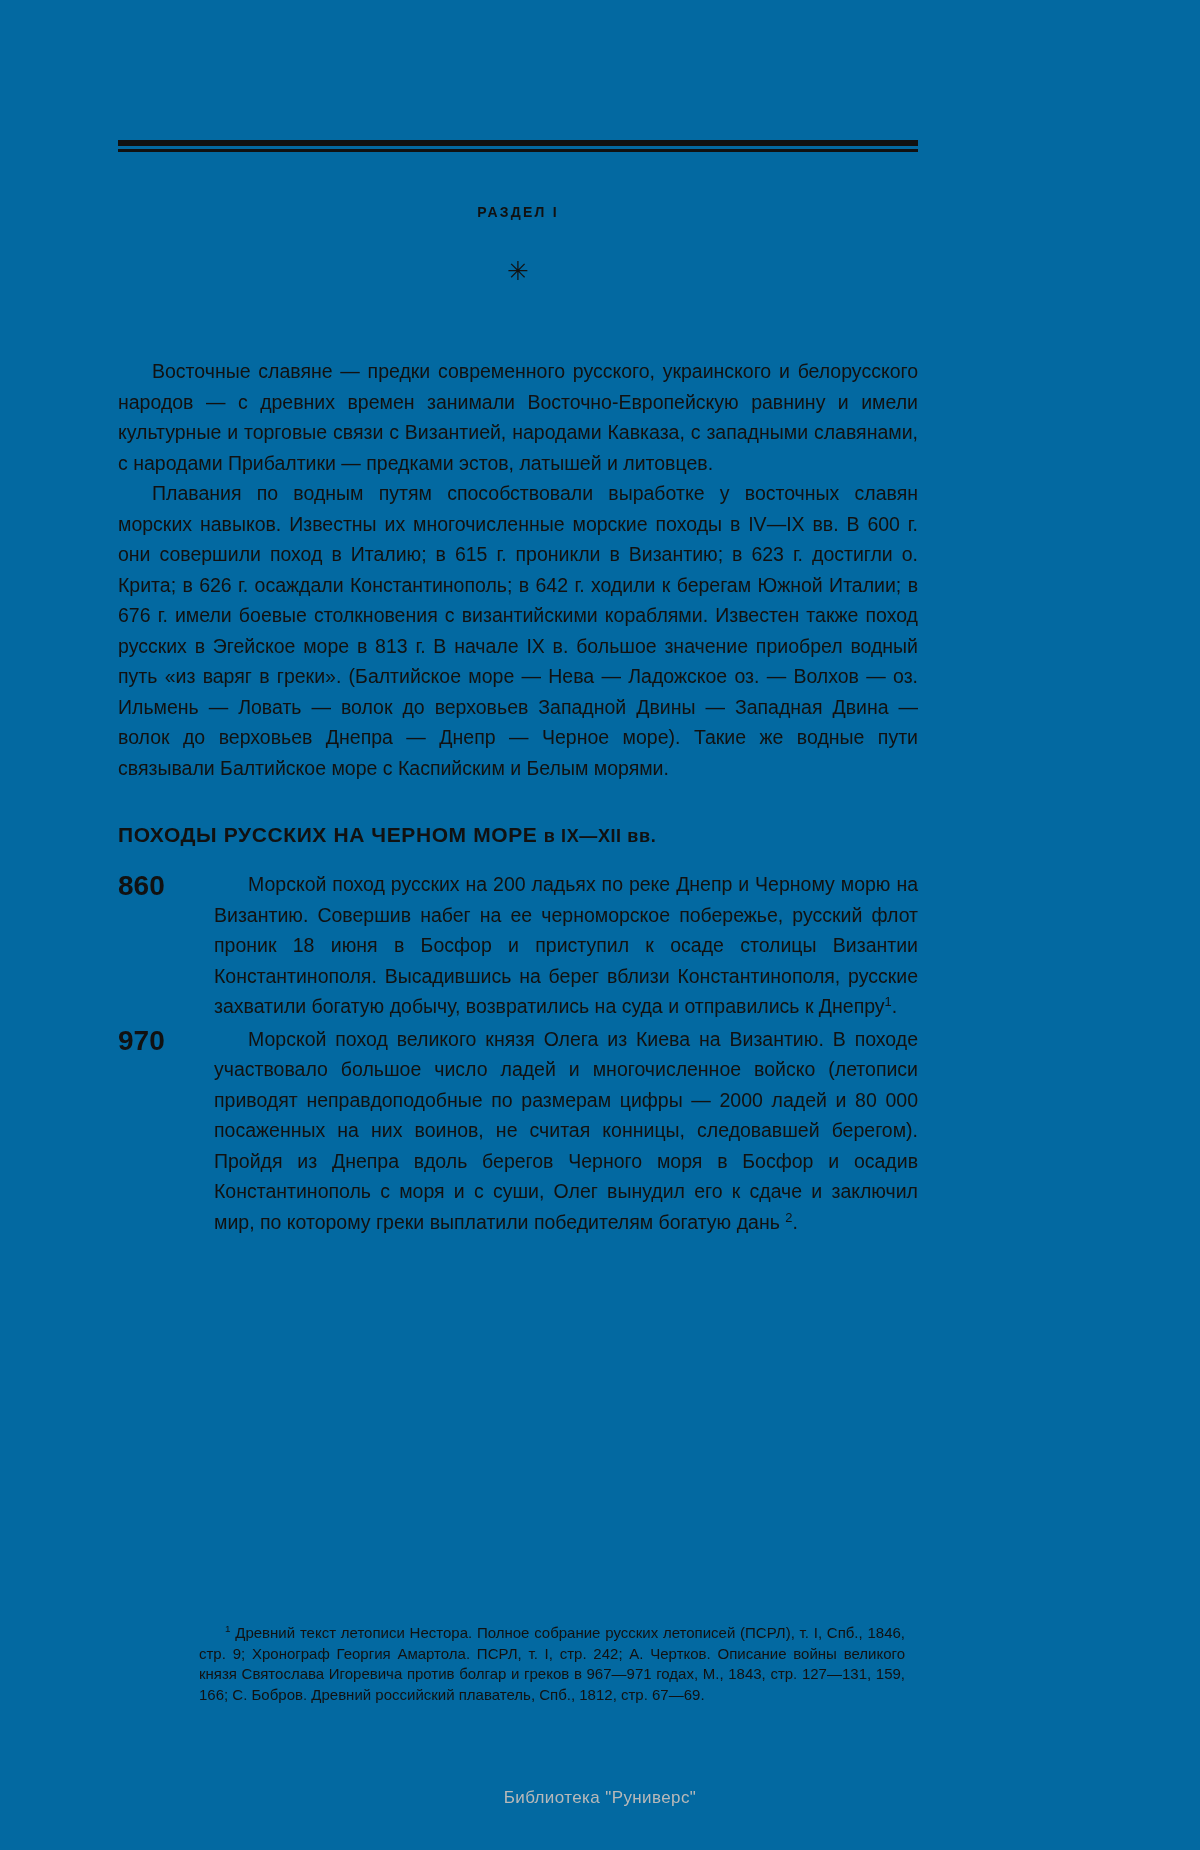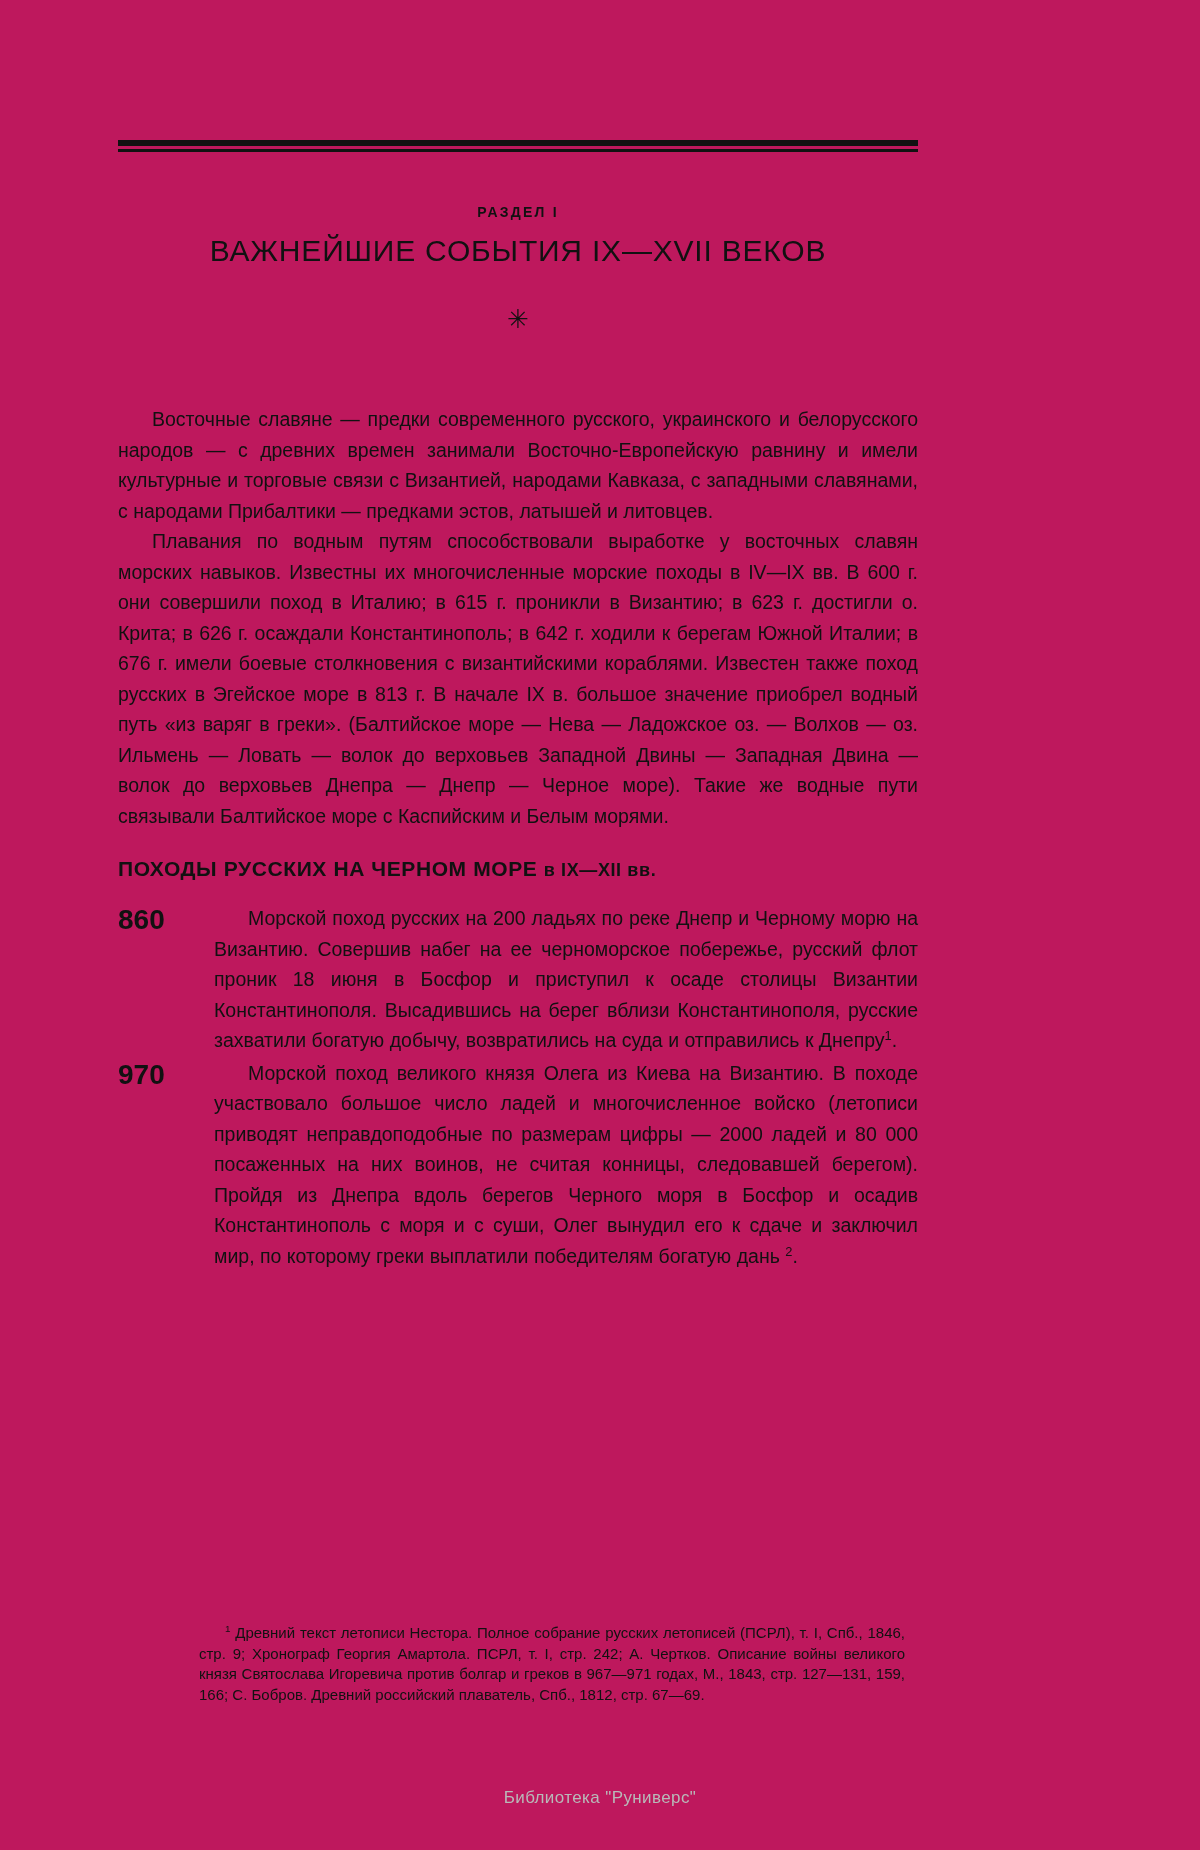--- a/index.html
+++ b/index.html
@@ -13,21 +13,21 @@
     position: relative;
     font-family: "Liberation Sans", sans-serif;
     color: #000000;
     overflow: hidden;
   }
   .page {
     position: absolute;
     left: 0; top: 0;
     width: 1200px;
     height: 1850px;
-    background: #be185d;
+    background: #0369a1;
   }
   .content {
     position: absolute;
     left: 118px;
     top: 140px;
     width: 800px;
   }
   
   .rule-top {
     width: 800px;
@@ -76,21 +76,21 @@
     text-align: justify;
     color: #111;
   }
   .body-text p {
     margin: 0;
     text-indent: 34px;
     text-align: justify;
     text-justify: inter-word;
   }
   .subhead {
-    margin-top: 26px;
+    margin-top: 40px;
     font-size: 21px;
     font-weight: 700;
     letter-spacing: 0.6px;
     color: #111;
   }
   .subhead .small {
     font-size: 18px;
     font-weight: 700;
   }
   .entries {
@@ -159,21 +159,20 @@
 
   <div class="content">
 
     <div class="rule-top">
       <div class="thick"></div>
       <div class="gap"></div>
       <div class="thin"></div>
     </div>
 
     <div class="section-label">РАЗДЕЛ I</div>
-    <div class="section-title">ВАЖНЕЙШИЕ СОБЫТИЯ IX—XVII ВЕКОВ</div>
     <div class="asterisk">✳</div>
 
     <div class="body-text">
       <p>Восточные славяне — предки современного русского, украинского и белорусского народов — с древних времен занимали Восточно-Европейскую равнину и имели культурные и торговые связи с Византией, народами Кавказа, с западными славянами, с народами Прибалтики — предками эстов, латышей и литовцев.</p>
       <p>Плавания по водным путям способствовали выработке у восточных славян морских навыков. Известны их многочисленные морские походы в IV—IX вв. В 600 г. они совершили поход в Италию; в 615 г. проникли в Византию; в 623 г. достигли о. Крита; в 626 г. осаждали Константинополь; в 642 г. ходили к берегам Южной Италии; в 676 г. имели боевые столкновения с византийскими кораблями. Известен также поход русских в Эгейское море в 813 г. В начале IX в. большое значение приобрел водный путь «из варяг в греки». (Балтийское море — Нева — Ладожское оз. — Волхов — оз. Ильмень — Ловать — волок до верховьев Западной Двины — Западная Двина — волок до верховьев Днепра — Днепр — Черное море). Такие же водные пути связывали Балтийское море с Каспийским и Белым морями.</p>
     </div>
 
     <div class="subhead">
       <span>ПОХОДЫ РУССКИХ НА ЧЕРНОМ МОРЕ</span>
       <span class="small">в IX—XII вв.</span>

